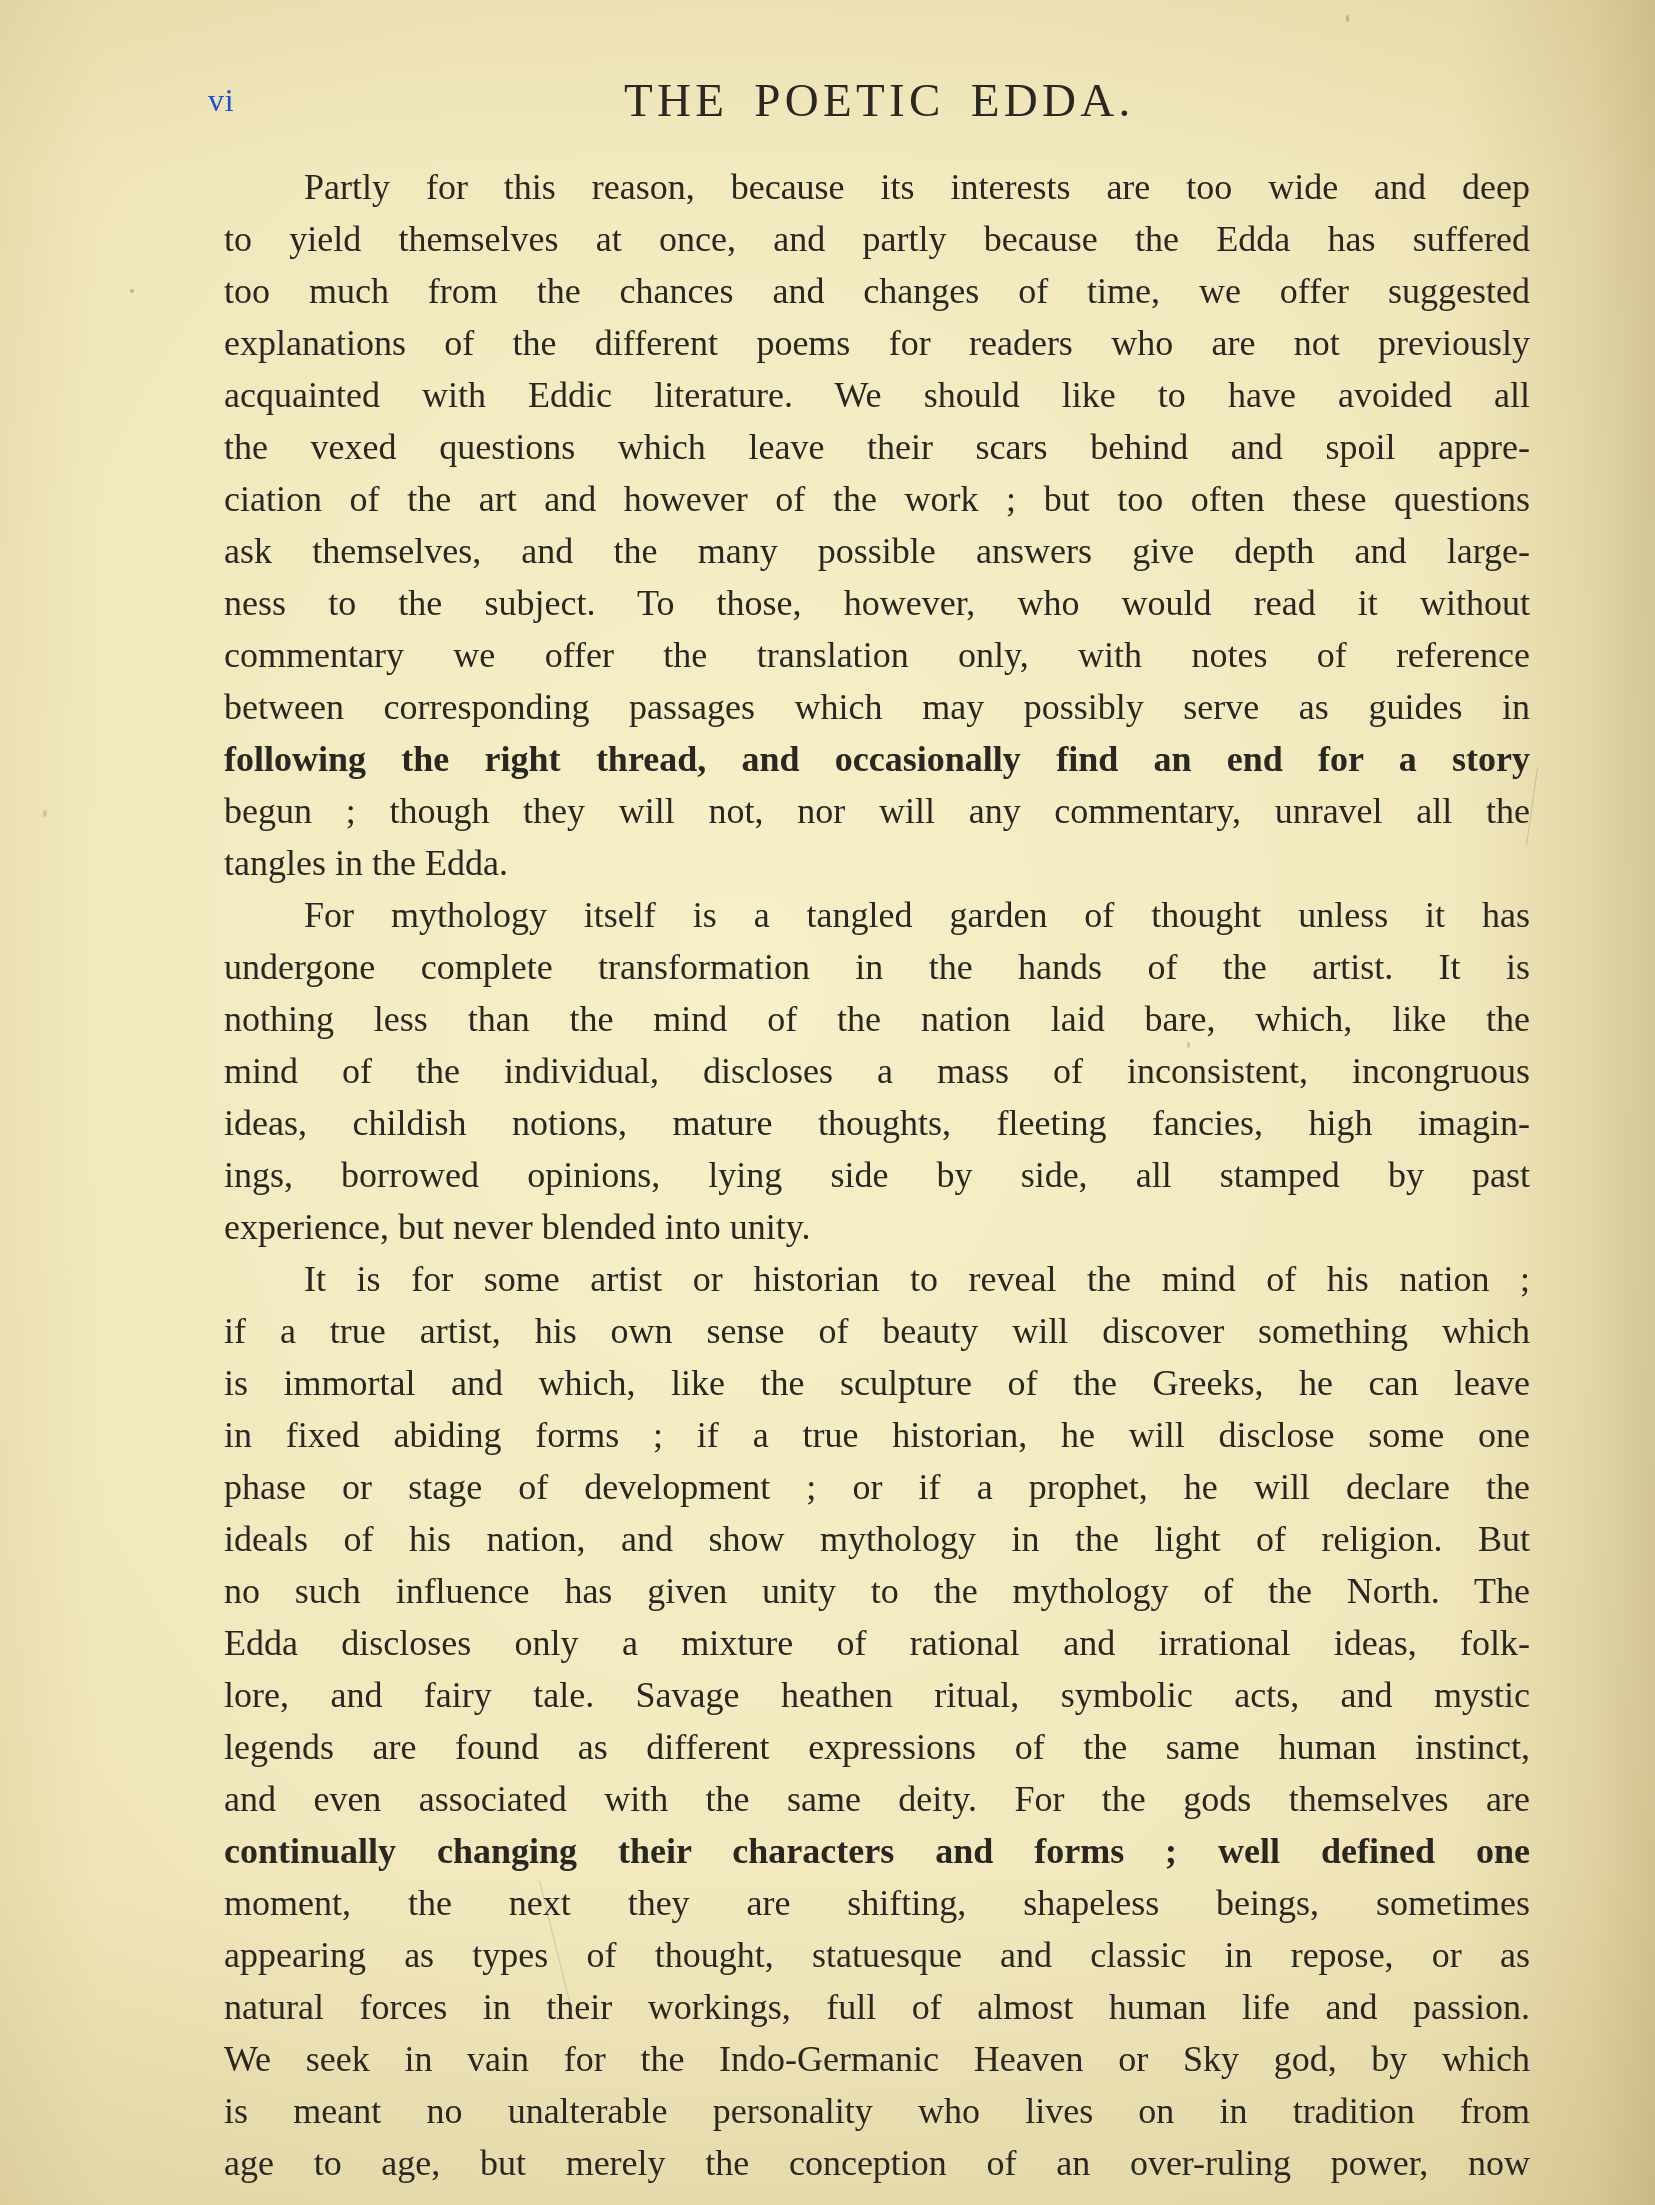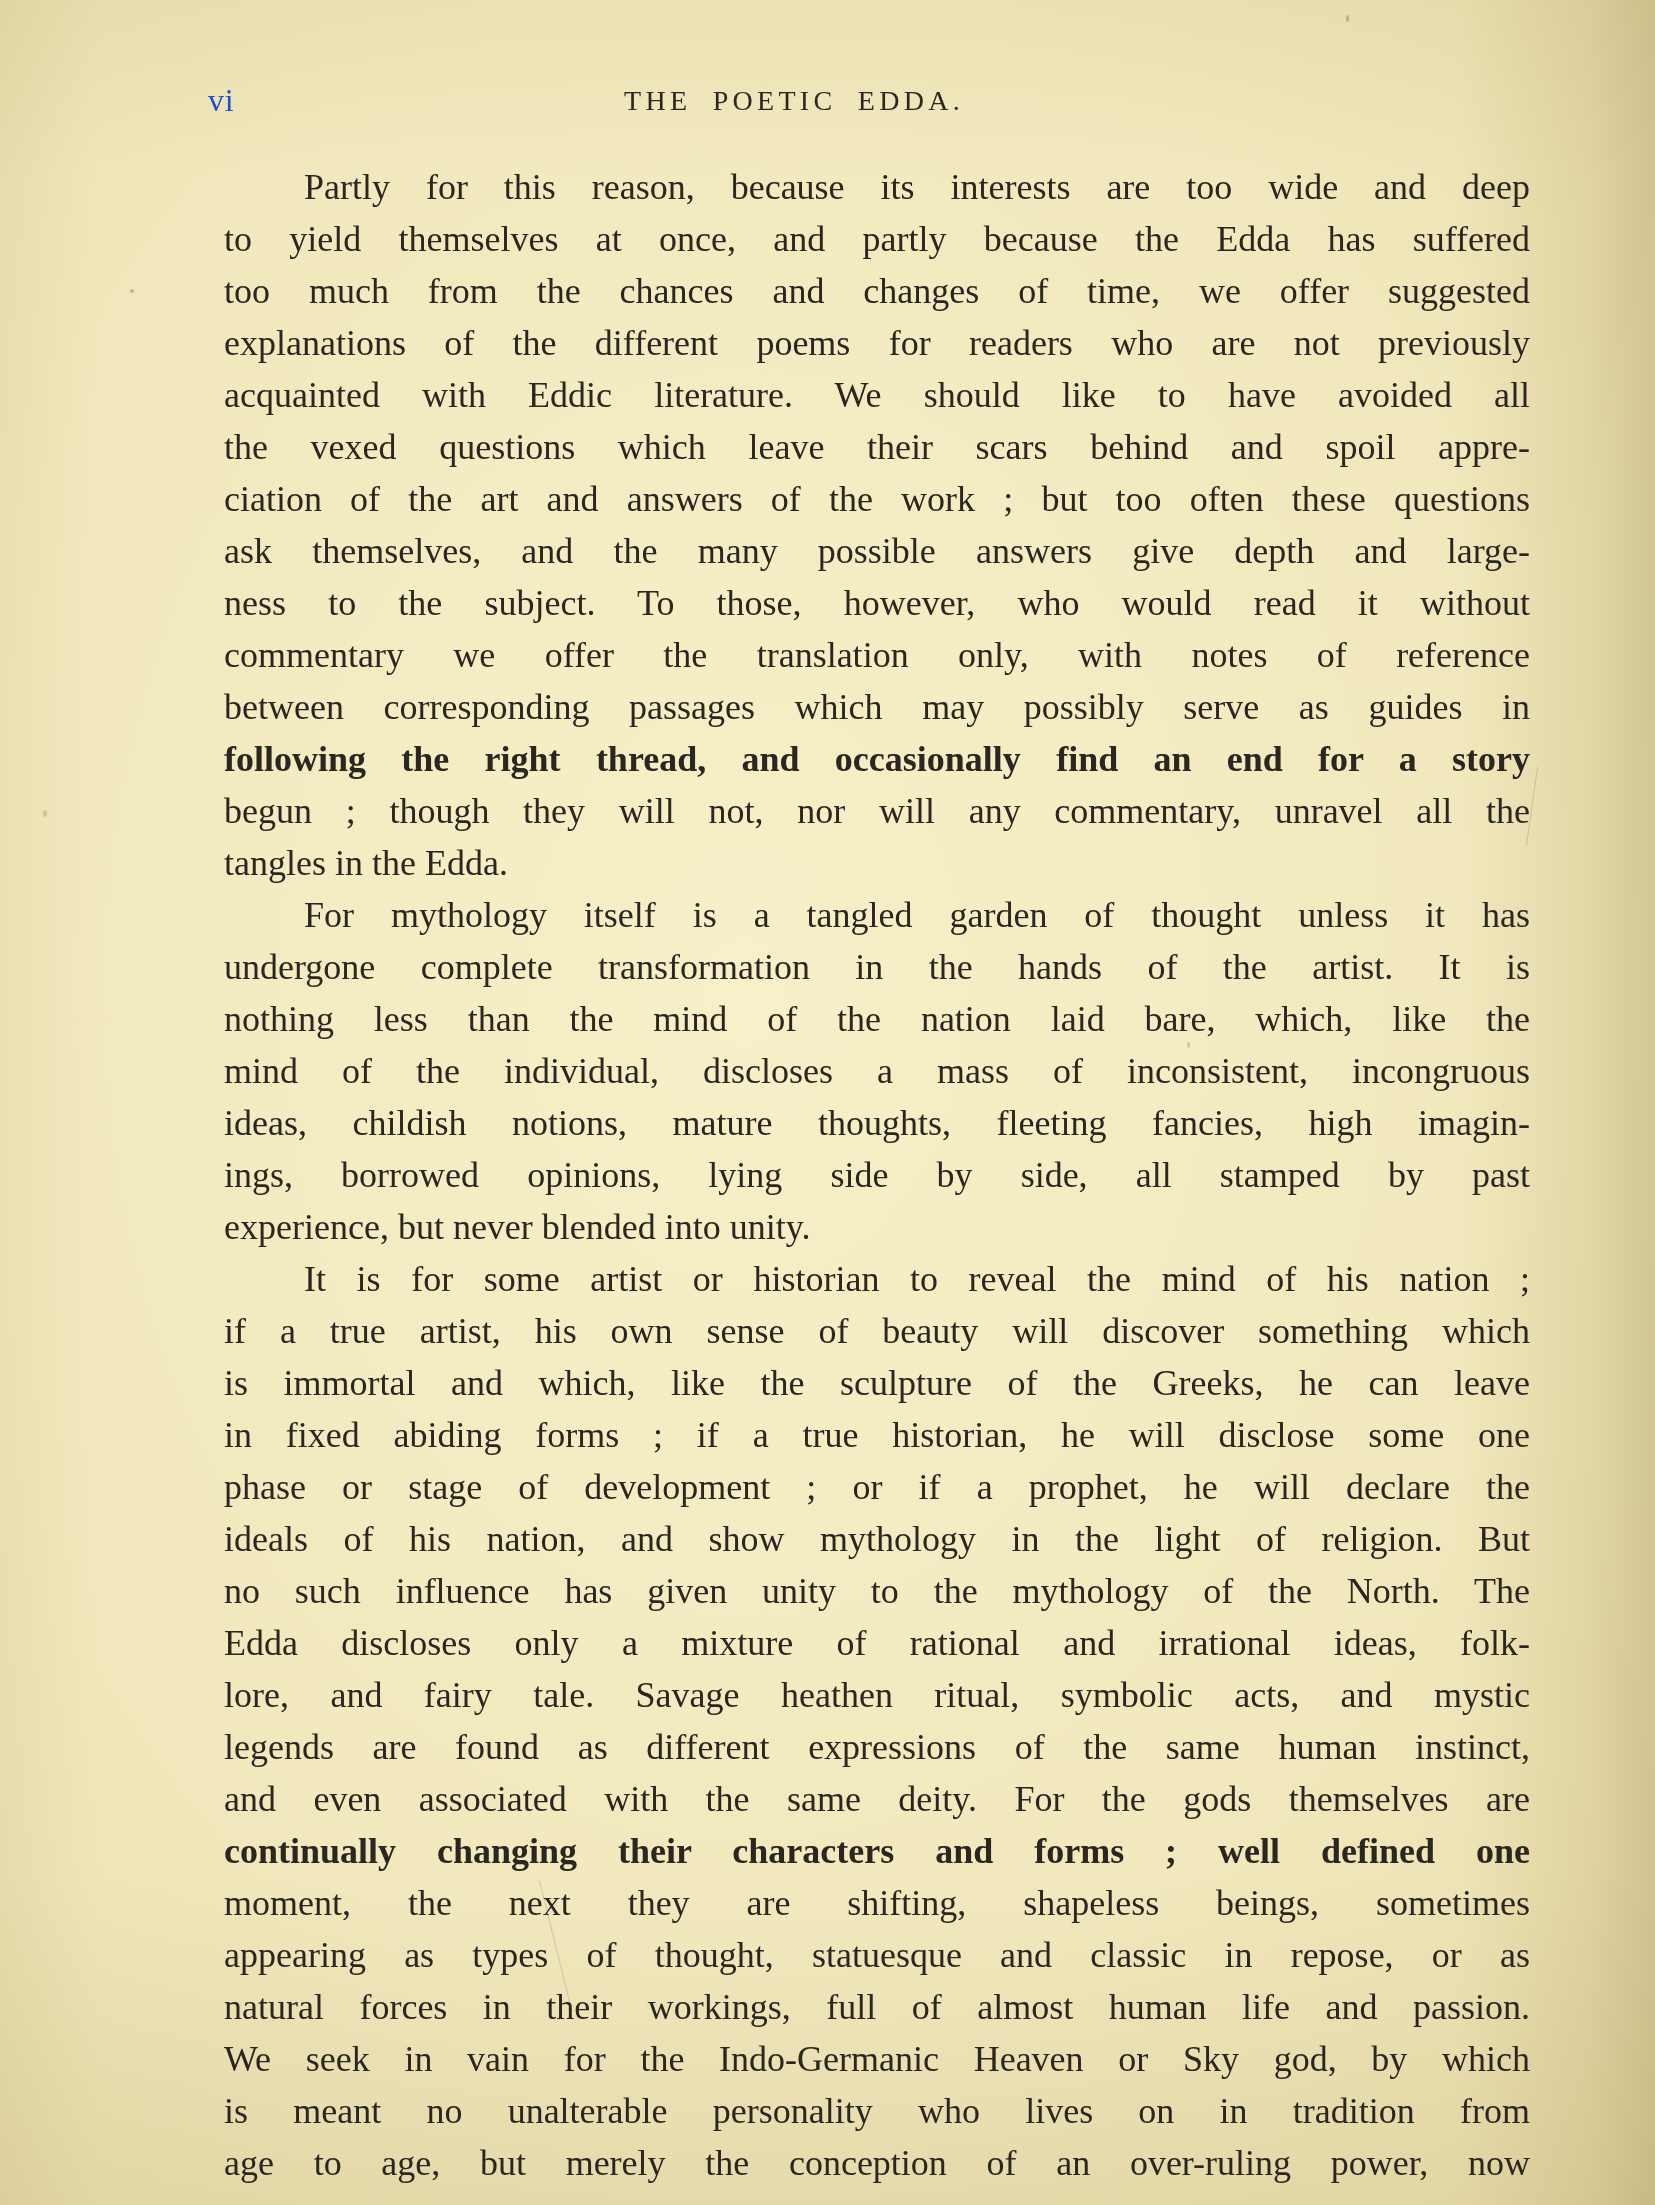--- a/index.html
+++ b/index.html
@@ -37,21 +37,21 @@
     top: 0;
     font-size: 32px;
     line-height: 51px;
     letter-spacing: 0.7px;
     color: #1d4ed8;
   }
   .running-title {
     position: absolute;
     left: 416px;
     top: 0;
-    font-size: 28px;
+    font-size: 47px;
     line-height: 51px;
     letter-spacing: 4.3px;
     word-spacing: 10px;
     color: #2b2722;
   }
   .body-text {
     position: absolute;
     left: 224px;
     top: 161px;
     width: 1306px;
@@ -96,21 +96,21 @@
   </div>
 
   <div class="body-text">
 
     <span class="line indent" style="white-space: normal; text-align-last: justify;">Partly for this reason, because its interests are too wide and deep</span>
     <span class="line" style="white-space: normal; text-align-last: justify;">to yield themselves at once, and partly because the Edda has suffered</span>
     <span class="line" style="white-space: normal; text-align-last: justify;">too much from the chances and changes of time, we offer suggested</span>
     <span class="line" style="white-space: normal; text-align-last: justify;">explanations of the different poems for readers who are not previously</span>
     <span class="line" style="white-space: normal; text-align-last: justify;">acquainted with Eddic literature.  We should like to have avoided all</span>
     <span class="line" style="white-space: normal; text-align-last: justify;">the vexed questions which leave their scars behind and spoil appre-</span>
-    <span class="line" style="white-space: normal; text-align-last: justify;">ciation of the art and answers of the work ; but too often these questions</span>
+    <span class="line" style="white-space: normal; text-align-last: justify;">ciation of the art and however of the work ; but too often these questions</span>
     <span class="line" style="white-space: normal; text-align-last: justify;">ask themselves, and the many possible answers give depth and large-</span>
     <span class="line" style="white-space: normal; text-align-last: justify;">ness to the subject.  To those, however, who would read it without</span>
     <span class="line" style="white-space: normal; text-align-last: justify;">commentary we offer the translation only, with notes of reference</span>
     <span class="line" style="white-space: normal; text-align-last: justify;">between corresponding passages which may possibly serve as guides in</span>
     <span class="line" style="white-space: normal; text-align-last: justify; font-weight: bold;">following the right thread, and occasionally find an end for a story</span>
     <span class="line" style="white-space: normal; text-align-last: justify;">begun ; though they will not, nor will any commentary, unravel all the</span>
     <span class="line last">tangles in the Edda.</span>
 
     <span class="line indent" style="white-space: normal; text-align-last: justify;">For mythology itself is a tangled garden of thought unless it has</span>
     <span class="line" style="white-space: normal; text-align-last: justify;">undergone complete transformation in the hands of the artist.  It is</span>

